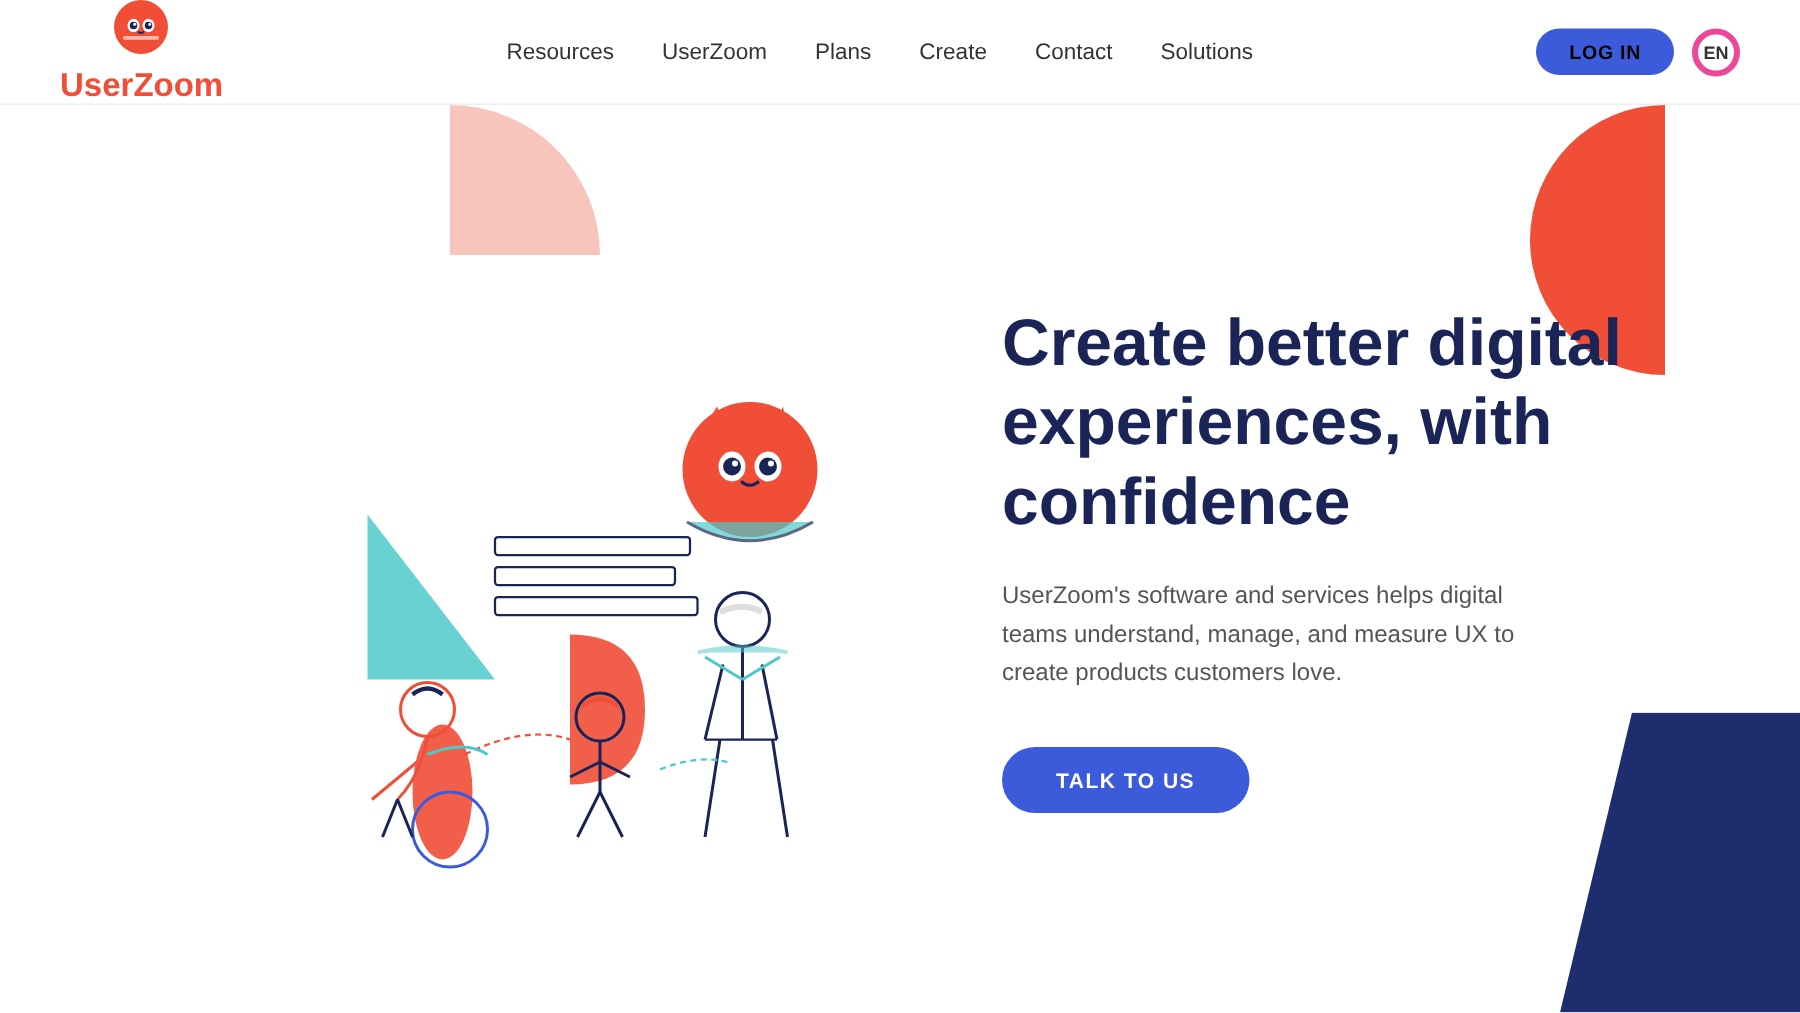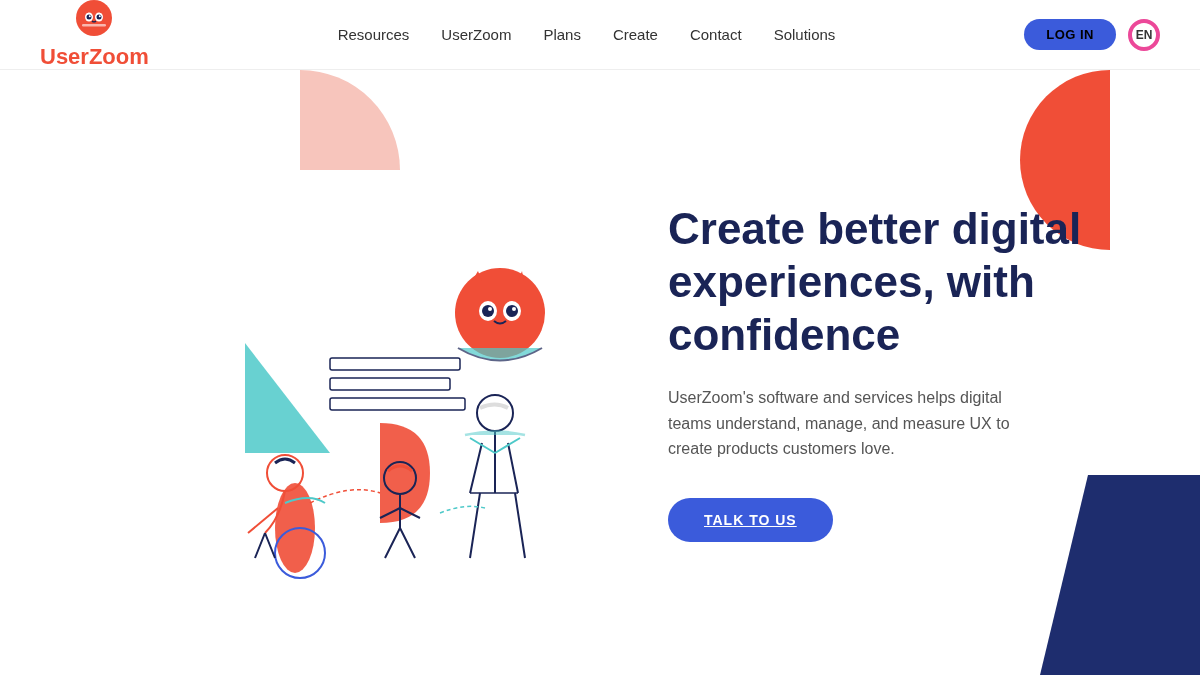--- a/index.html
+++ b/index.html
@@ -164,21 +164,20 @@
       background: #3b5bdb;
       color: #fff;
       border: none;
       border-radius: 25px;
       padding: 14px 36px;
       font-size: 14px;
       font-weight: 700;
       letter-spacing: 1px;
       cursor: pointer;
       text-transform: uppercase;
-      text-decoration: underline;
     }
   </style>
 </head>
 <body>
 
 <nav class="navbar">
   <div class="logo-area">
 
     <svg class="logo-icon" viewBox="0 0 36 36" xmlns="http://www.w3.org/2000/svg">
       <circle cx="18" cy="18" r="18" fill="#f04e37"></circle>

